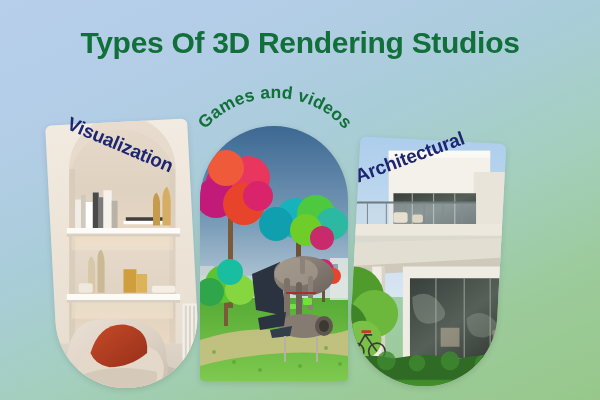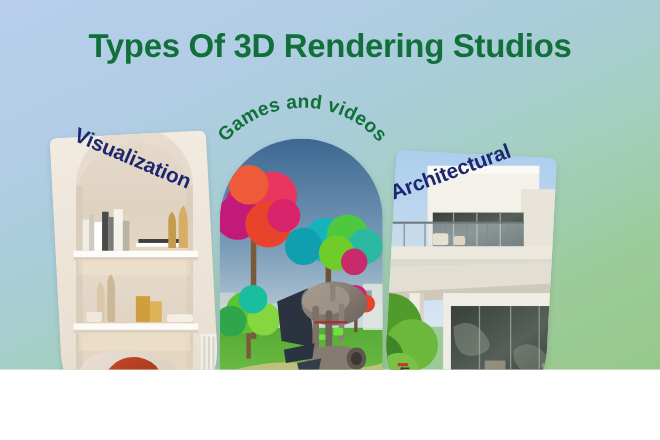--- a/index.html
+++ b/index.html
@@ -1,19 +1,19 @@
 <!DOCTYPE html>
 <html><head>
 <meta charset="utf-8">
 <style>
   html,body{margin:0;padding:0;}
   body{width:600px;height:400px;overflow:hidden;font-family:"Liberation Sans",sans-serif;}
 
   #poster{
-    position:relative;width:600px;height:336px;overflow:hidden;
+    position:relative;width:600px;height:400px;overflow:hidden;
     background:linear-gradient(155deg,#b7cfea 0%,#b3cde7 22%,#a9cdd8 42%,#a4cfbf 60%,#9ccb9b 80%,#97c88a 100%);
   }
 
   
   #title{
     position:absolute;left:0;top:26px;width:600px;text-align:center;
     font-size:30px;font-weight:bold;letter-spacing:-0.3px;
     color:#11703a;white-space:nowrap;
   }
 

